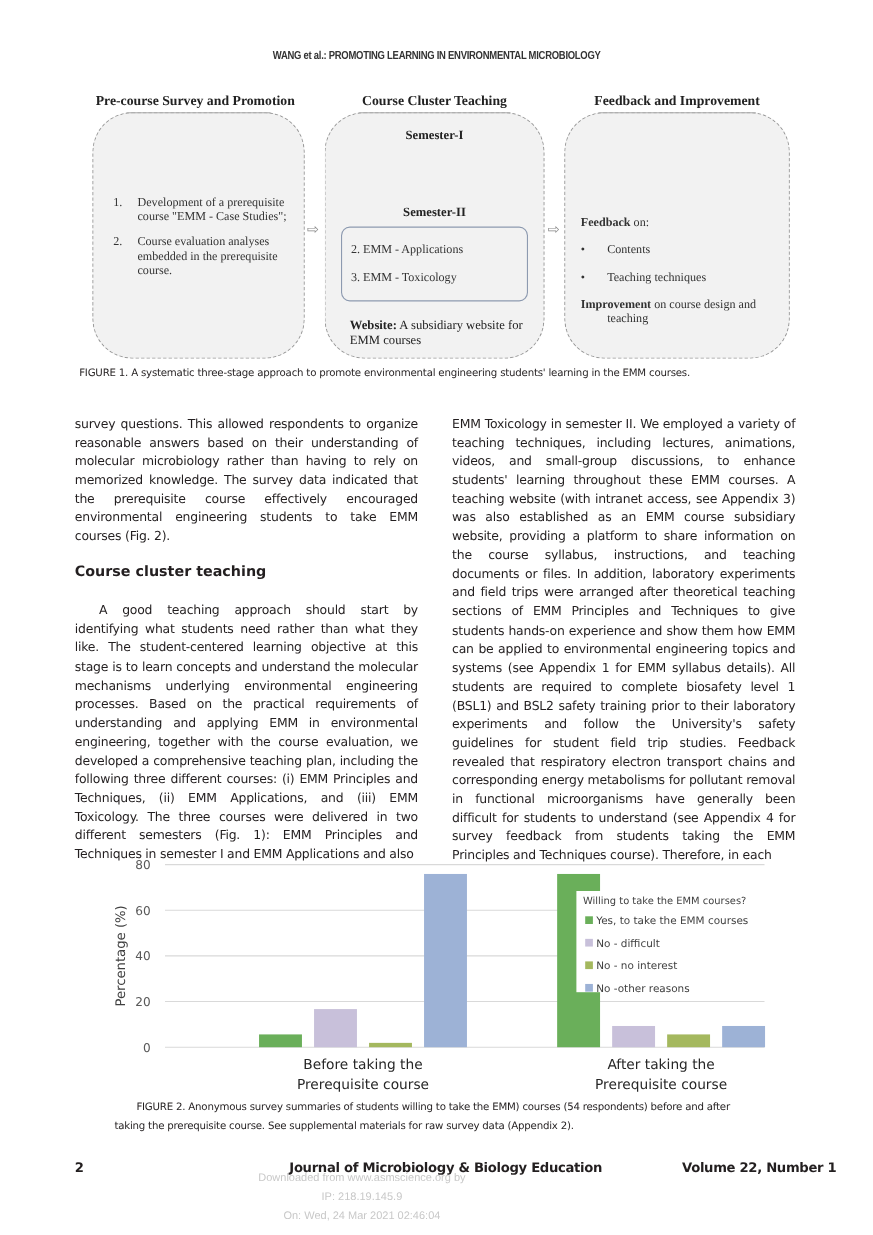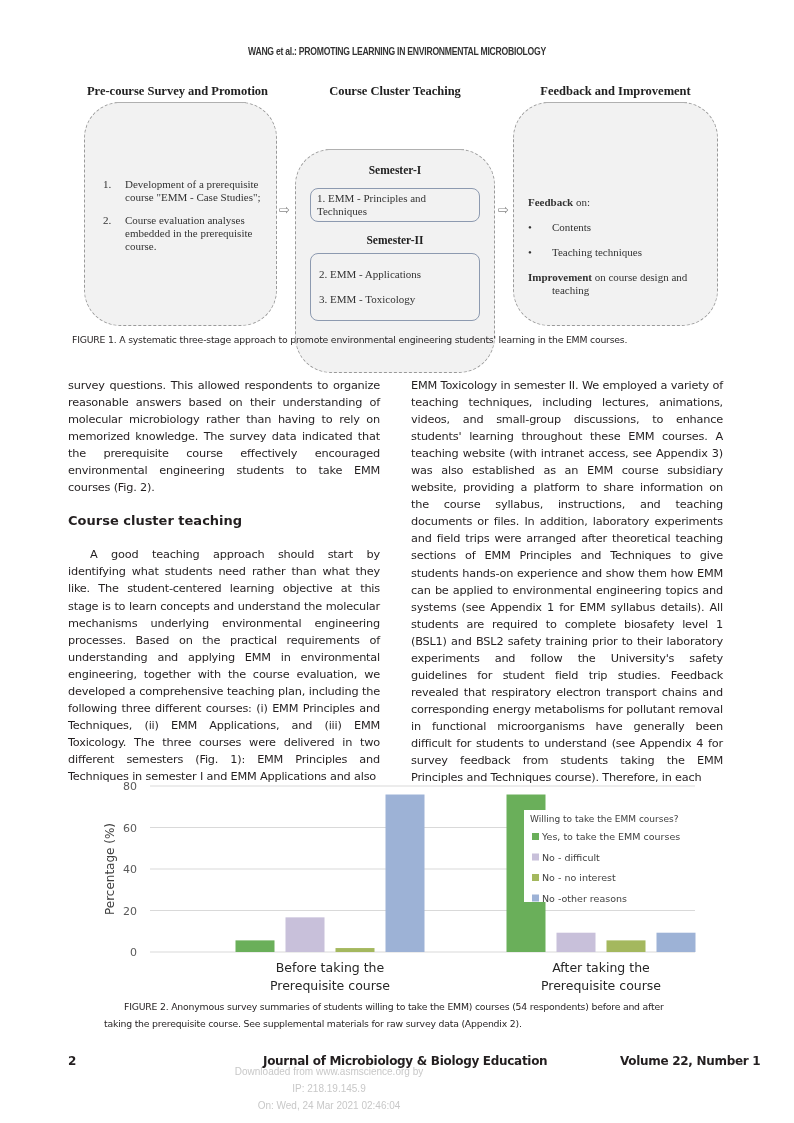--- a/index.html
+++ b/index.html
@@ -45,29 +45,29 @@
       </div>
       <div class="s1-item">
         <span class="s1-num">2.</span>
         <span>Course evaluation analyses embedded in the prerequisite course.</span>
       </div>
     </div>
   </div>
 
   <div class="arrow" style="left:199px;">⇨</div>
 
-  <div class="stage-box" style="left:215px;width:200px;margin-top:47px;">
+  <div class="stage-box" style="left:215px;width:200px;">
     <div class="sem-title" style="top:14px;">Semester-I</div>
-    <div class="sem-box" style="top:38px;height:34px;padding:3px 6px;">
-      <div>1.  EMM - Principles and Techniques</div>
-    </div>
     <div class="sem-title" style="top:84px;">Semester-II</div>
     <div class="sem-box" style="top:103px;height:68px;padding:14px 8px;">
       <div style="margin-bottom:12px;">2.  EMM - Applications</div>
       <div>3.  EMM - Toxicology</div>
+    </div>
+    <div class="website">
+      <b>Website:</b><span> A subsidiary website for EMM courses</span>
     </div>
   </div>
 
   <div class="arrow" style="left:418px;">⇨</div>
 
   <div class="stage-box" style="left:433px;width:205px;">
     <div class="fb" style="top:64px;"><b>Feedback</b><span> on:</span></div>
     <div class="fb" style="top:89px;"><span style="display:inline-block;width:24px;">•</span><span>Contents</span></div>
     <div class="fb" style="top:114px;"><span style="display:inline-block;width:24px;">•</span><span>Teaching techniques</span></div>
     <div class="fb" style="top:139px;width:160px;padding-left:24px;text-indent:-24px;"><b>Improvement</b><span> on course design and teaching</span></div>

